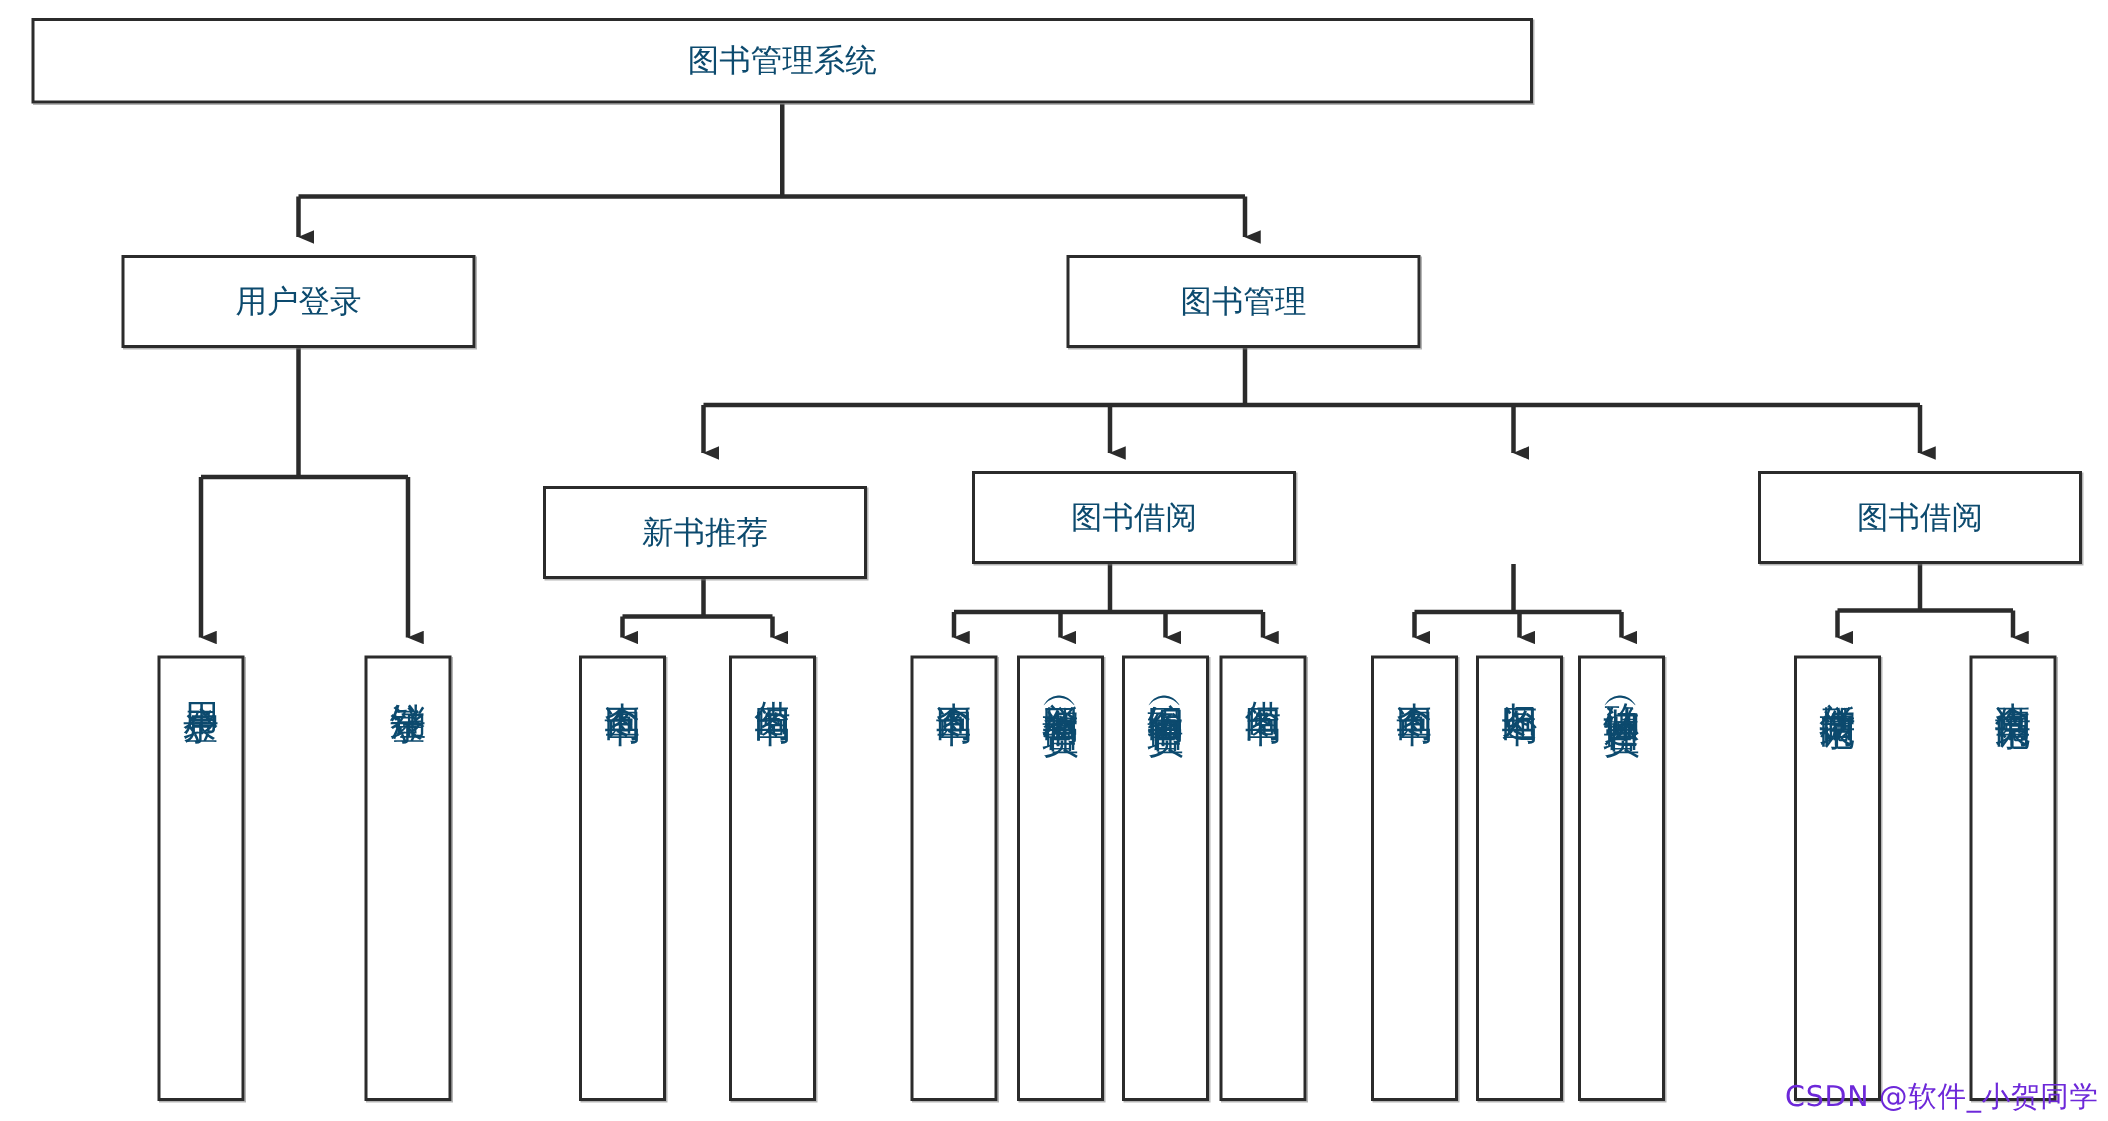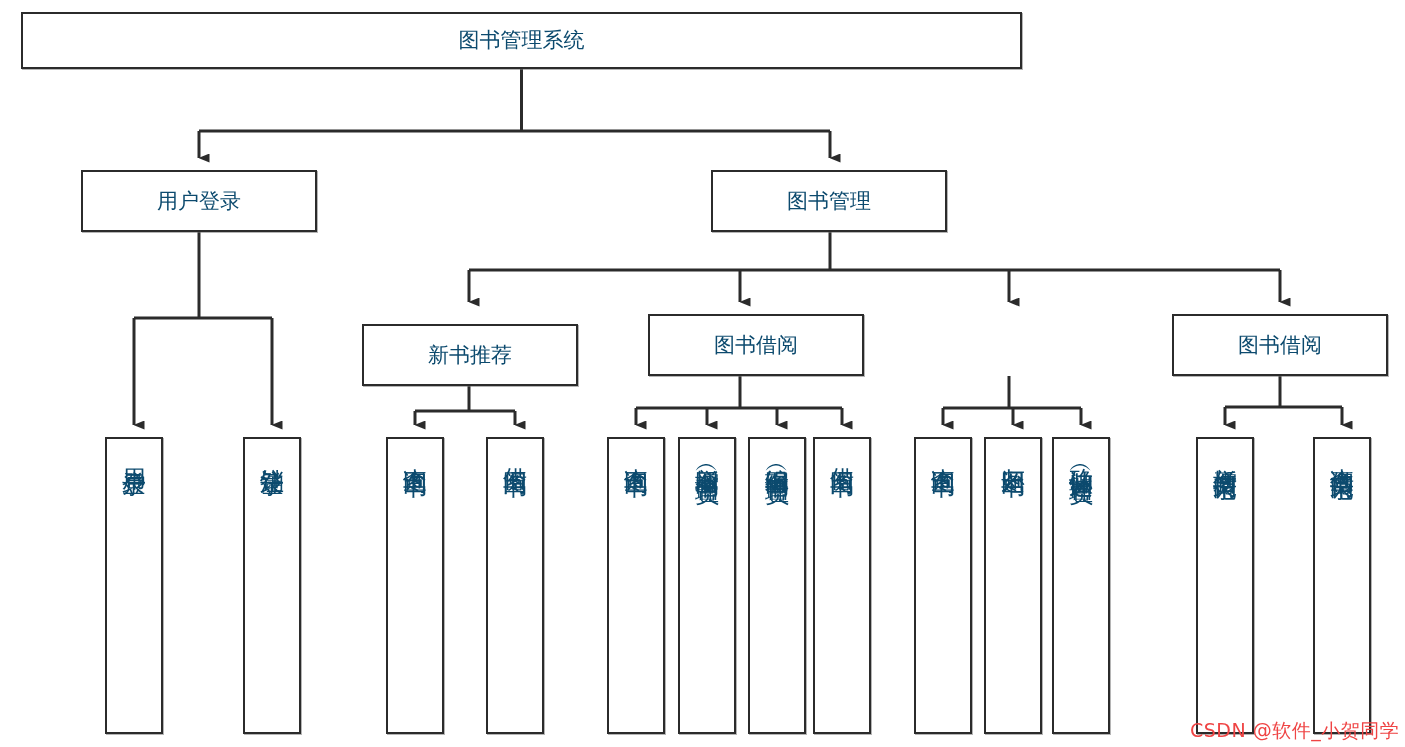--- a/index.html
+++ b/index.html
@@ -53,21 +53,21 @@
   }
   .node.vertical .node-label {
     writing-mode: vertical-rl;
     text-orientation: upright;
     font-size: 24px;
     letter-spacing: 2px;
     line-height: 1;
   }
   .watermark {
     position: absolute;
-    color: #ef4444;
+    color: #6d28d9;
     font-size: 19px;
     letter-spacing: 0.5px;
     white-space: pre;
     user-select: none;
   }
 </style>
 </head>
 <body>
 
 <div id="diagram-root">

